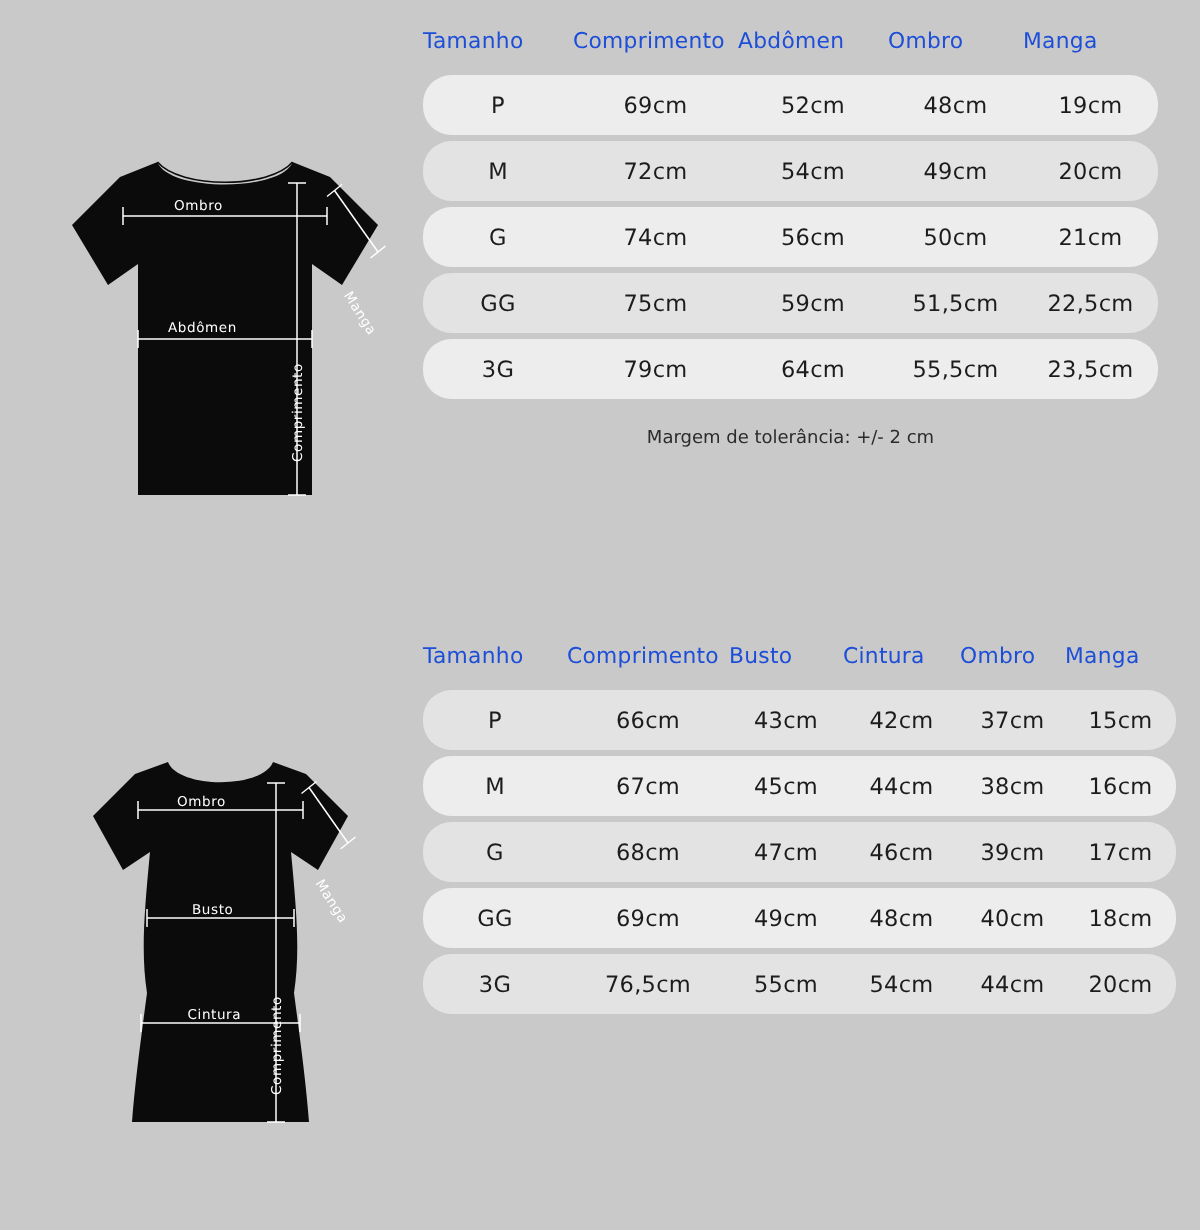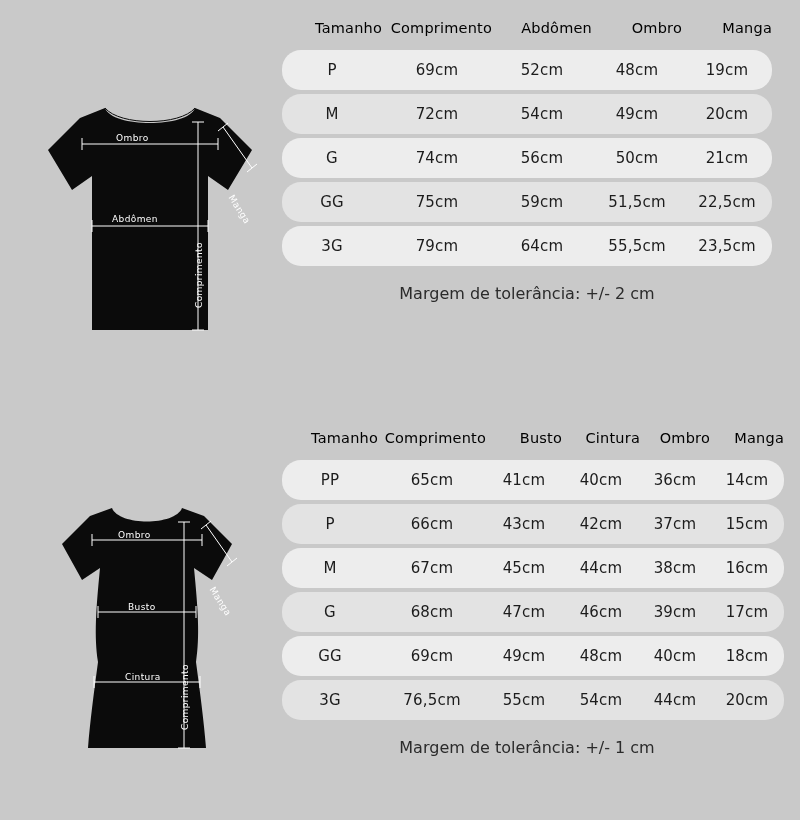--- a/index.html
+++ b/index.html
@@ -47,23 +47,23 @@
   
   table.size-table {
     border-collapse: separate;
     border-spacing: 0 4px;
     width: 490px;
     table-layout: fixed;
   }
   table.size-table th {
     font-weight: normal;
     font-size: 14.5px;
-    color: #000000;
+    color: #1d4ed8;
     padding: 6px 0 10px 0;
-    text-align: right;
+    text-align: left;
     letter-spacing: .2px;
   }
   table.size-table td {
     font-size: 15px;
     color: #1c1c1c;
     text-align: center;
     height: 38px;
     background: #ededed;
     letter-spacing: .2px;
   }
@@ -74,21 +74,21 @@
   table.size-table tbody tr td:last-child {
     border-top-right-radius: 19px;
     border-bottom-right-radius: 19px;
   }
   table.size-table tbody tr.alt td {
     background: #e3e3e3;
   }
 
   .tolerance {
     text-align: center;
-    font-size: 16px;
+    font-size: 12px;
     color: #2b2b2b;
     margin-top: 14px;
     width: 490px;
   }
 
   .lbl {
     position: absolute;
     color: #fff;
     font-size: 9px;
     letter-spacing: .4px;
@@ -252,28 +252,20 @@
           <tr>
             <th>Tamanho</th>
             <th>Comprimento</th>
             <th>Busto</th>
             <th>Cintura</th>
             <th>Ombro</th>
             <th>Manga</th>
           </tr>
         </thead>
         <tbody>
-          <tr>
-            <td>PP</td>
-            <td>65cm</td>
-            <td>41cm</td>
-            <td>40cm</td>
-            <td>36cm</td>
-            <td>14cm</td>
-          </tr>
           <tr class="alt">
             <td>P</td>
             <td>66cm</td>
             <td>43cm</td>
             <td>42cm</td>
             <td>37cm</td>
             <td>15cm</td>
           </tr>
           <tr>
             <td>M</td>
@@ -302,17 +294,16 @@
           <tr class="alt">
             <td>3G</td>
             <td>76,5cm</td>
             <td>55cm</td>
             <td>54cm</td>
             <td>44cm</td>
             <td>20cm</td>
           </tr>
         </tbody>
       </table>
-      <div class="tolerance">Margem de tolerância: +/- 1 cm</div>
     </div>
   </div>
 
 </div>
 
 </body></html>

